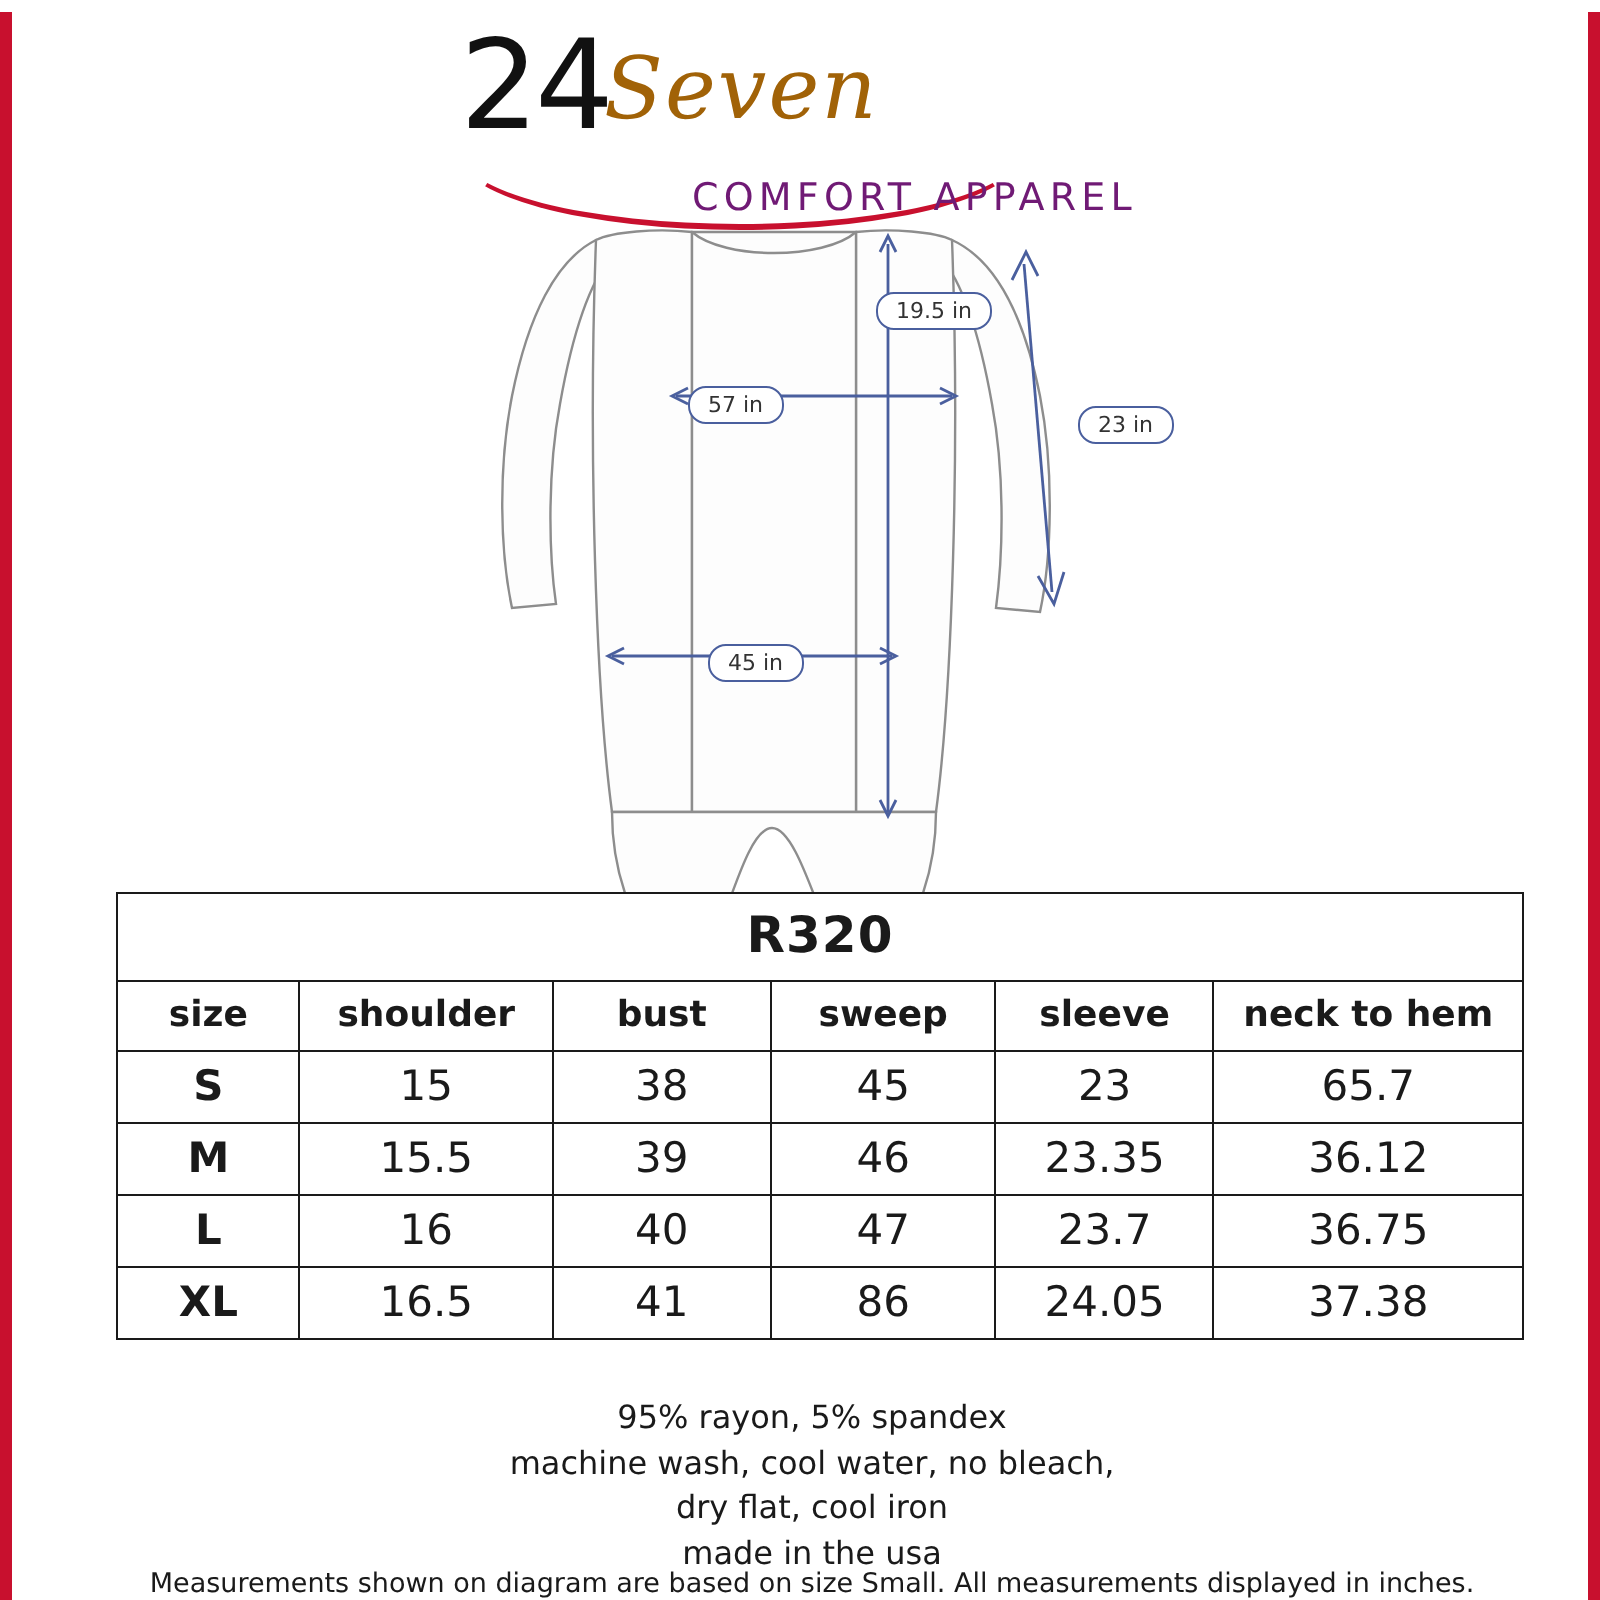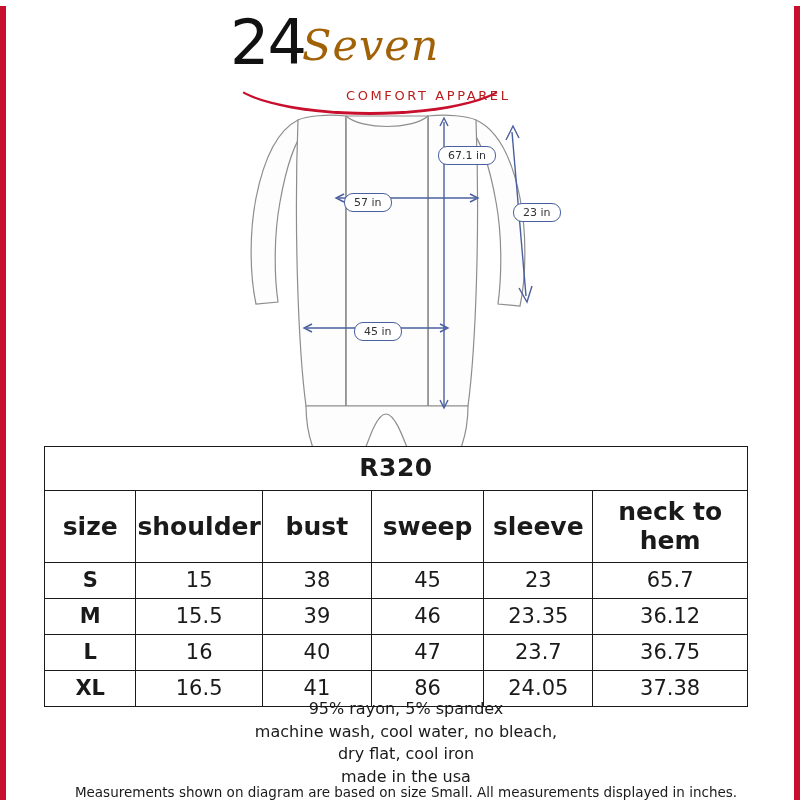--- a/index.html
+++ b/index.html
@@ -61,23 +61,23 @@
     height: 36px;
     border-bottom: 3px solid #c8102e;
     border-radius: 0 0 50% 50% / 0 0 100% 100%;
     border-left: 2px solid transparent;
     border-right: 2px solid transparent;
   }
   .logo-sub {
     position: absolute;
     left: 340px;
     top: 82px;
-    font-size: 13px;
+    font-size: 19px;
     letter-spacing: 2.6px;
-    color: #b91c1c;
+    color: #701a75;
     font-family: "DejaVu Sans", sans-serif;
   }
 
   
   .diagram {
     position: absolute;
     left: 0;
     top: 100px;
     width: 800px;
     height: 340px;
@@ -90,42 +90,42 @@
     font-size: 11px;
     color: #333;
     padding: 2px 9px;
     white-space: nowrap;
     font-family: "DejaVu Sans", sans-serif;
   }
 
   
   .table-wrap {
     position: absolute;
-    left: 38px;
+    left: 52px;
     top: 440px;
     width: 704px;
   }
   table.size-chart {
     border-collapse: collapse;
     width: 100%;
     table-layout: fixed;
   }
   table.size-chart td, table.size-chart th {
     border: 1px solid #1a1a1a;
     text-align: center;
     font-family: "DejaVu Sans", sans-serif;
   }
   .style-cell {
     font-size: 25px;
     font-weight: bold;
     padding: 6px 0 8px 0;
     letter-spacing: 0.5px;
   }
   .hdr td {
-    font-size: 25px;
+    font-size: 18px;
     font-weight: bold;
     padding: 6px 0 7px 0;
     margin-top: 16px;
   }
   .row td {
     font-size: 21px;
     padding: 5px 0 6px 0;
   }
   .row td.size-label {
     font-weight: bold;
@@ -202,23 +202,23 @@
         <path d="M300,222 L440,222"></path>
         <path d="M306,218 L298,222 L306,226"></path>
         <path d="M434,218 L442,222 L434,226"></path>
 
         <path d="M506,26 L520,190"></path>
         <path d="M500,34 L507,20 L513,32"></path>
         <path d="M513,182 L521,196 L526,180"></path>
       </g>
     </svg>
 
-    <div class="callout" style="left:432px; top:40px;">67.1 in</div>
+    <div class="callout" style="left:432px; top:40px;">19.5 in</div>
     <div class="callout" style="left:338px; top:87px;">57 in</div>
-    <div class="callout" style="left:507px; top:97px;text-align:right;">23 in</div>
+    <div class="callout" style="left:533px; top:97px;text-align:right;">23 in</div>
     <div class="callout" style="left:348px; top:216px;">45 in</div>
   </div>
 
   <div class="table-wrap">
     <table class="size-chart">
       <colgroup>
         <col style="width:13%">
           <col style="width:18%">
           <col style="width:15.5%">
         <col style="width:16%">

